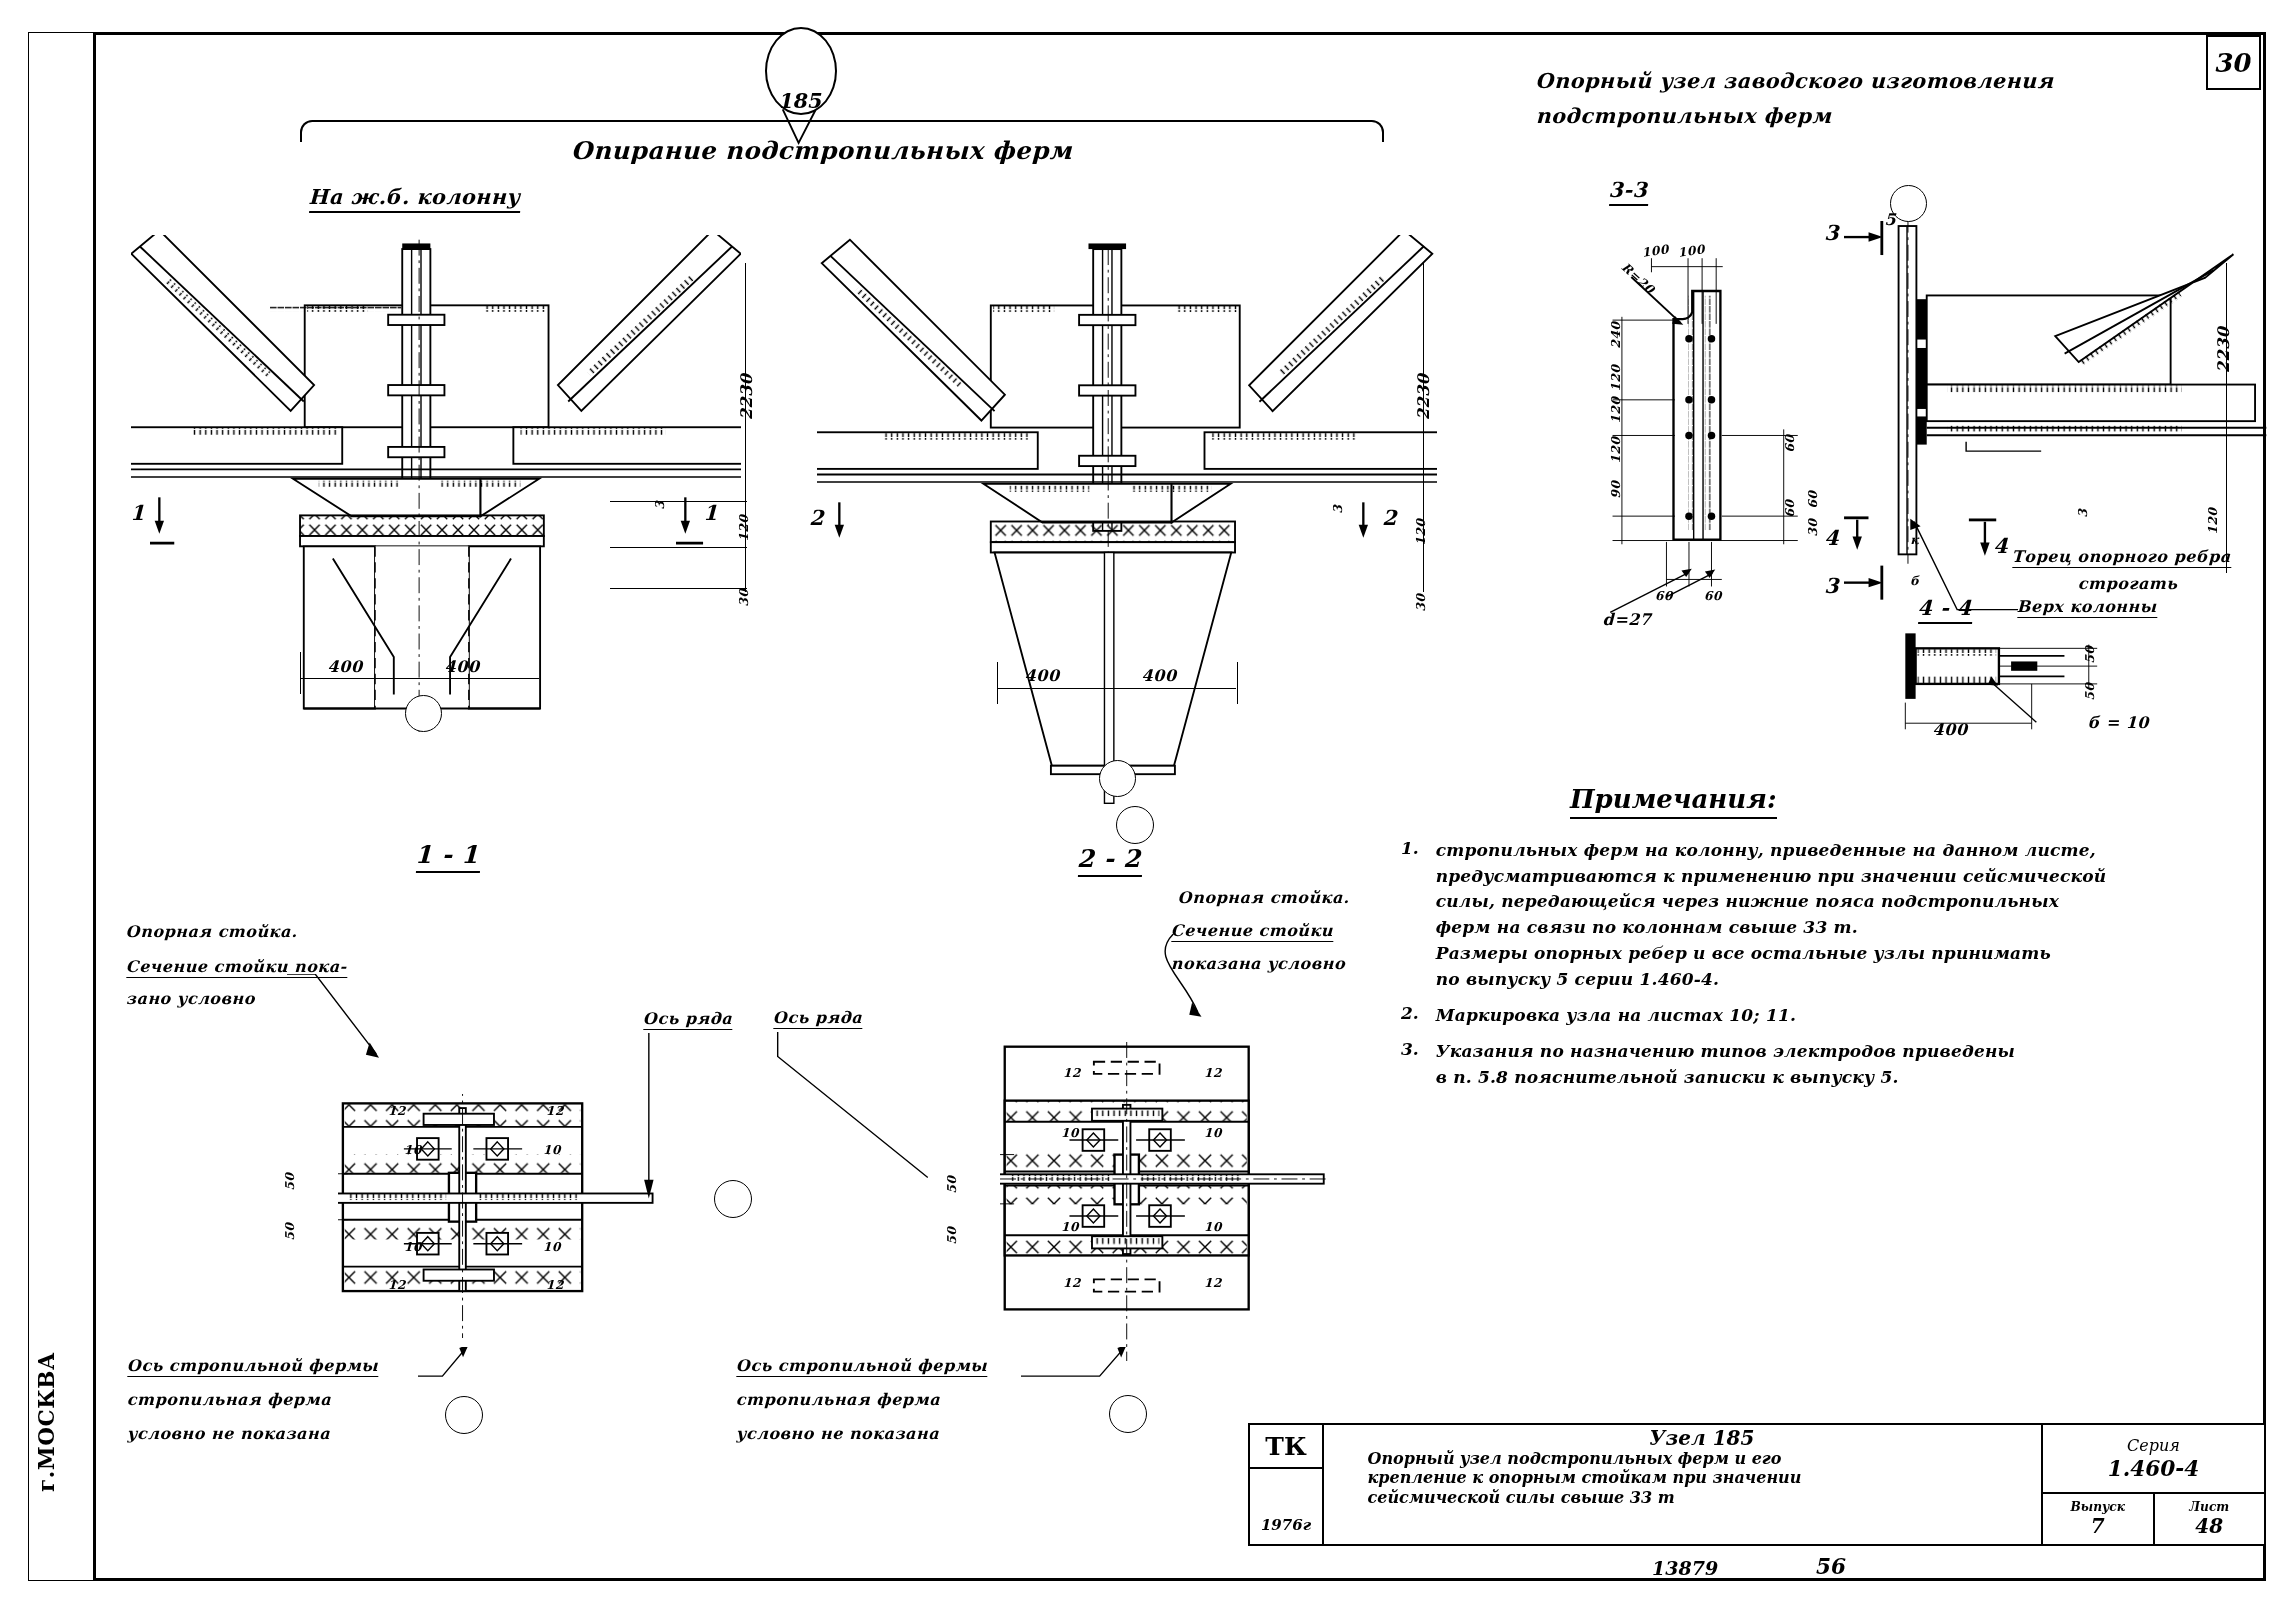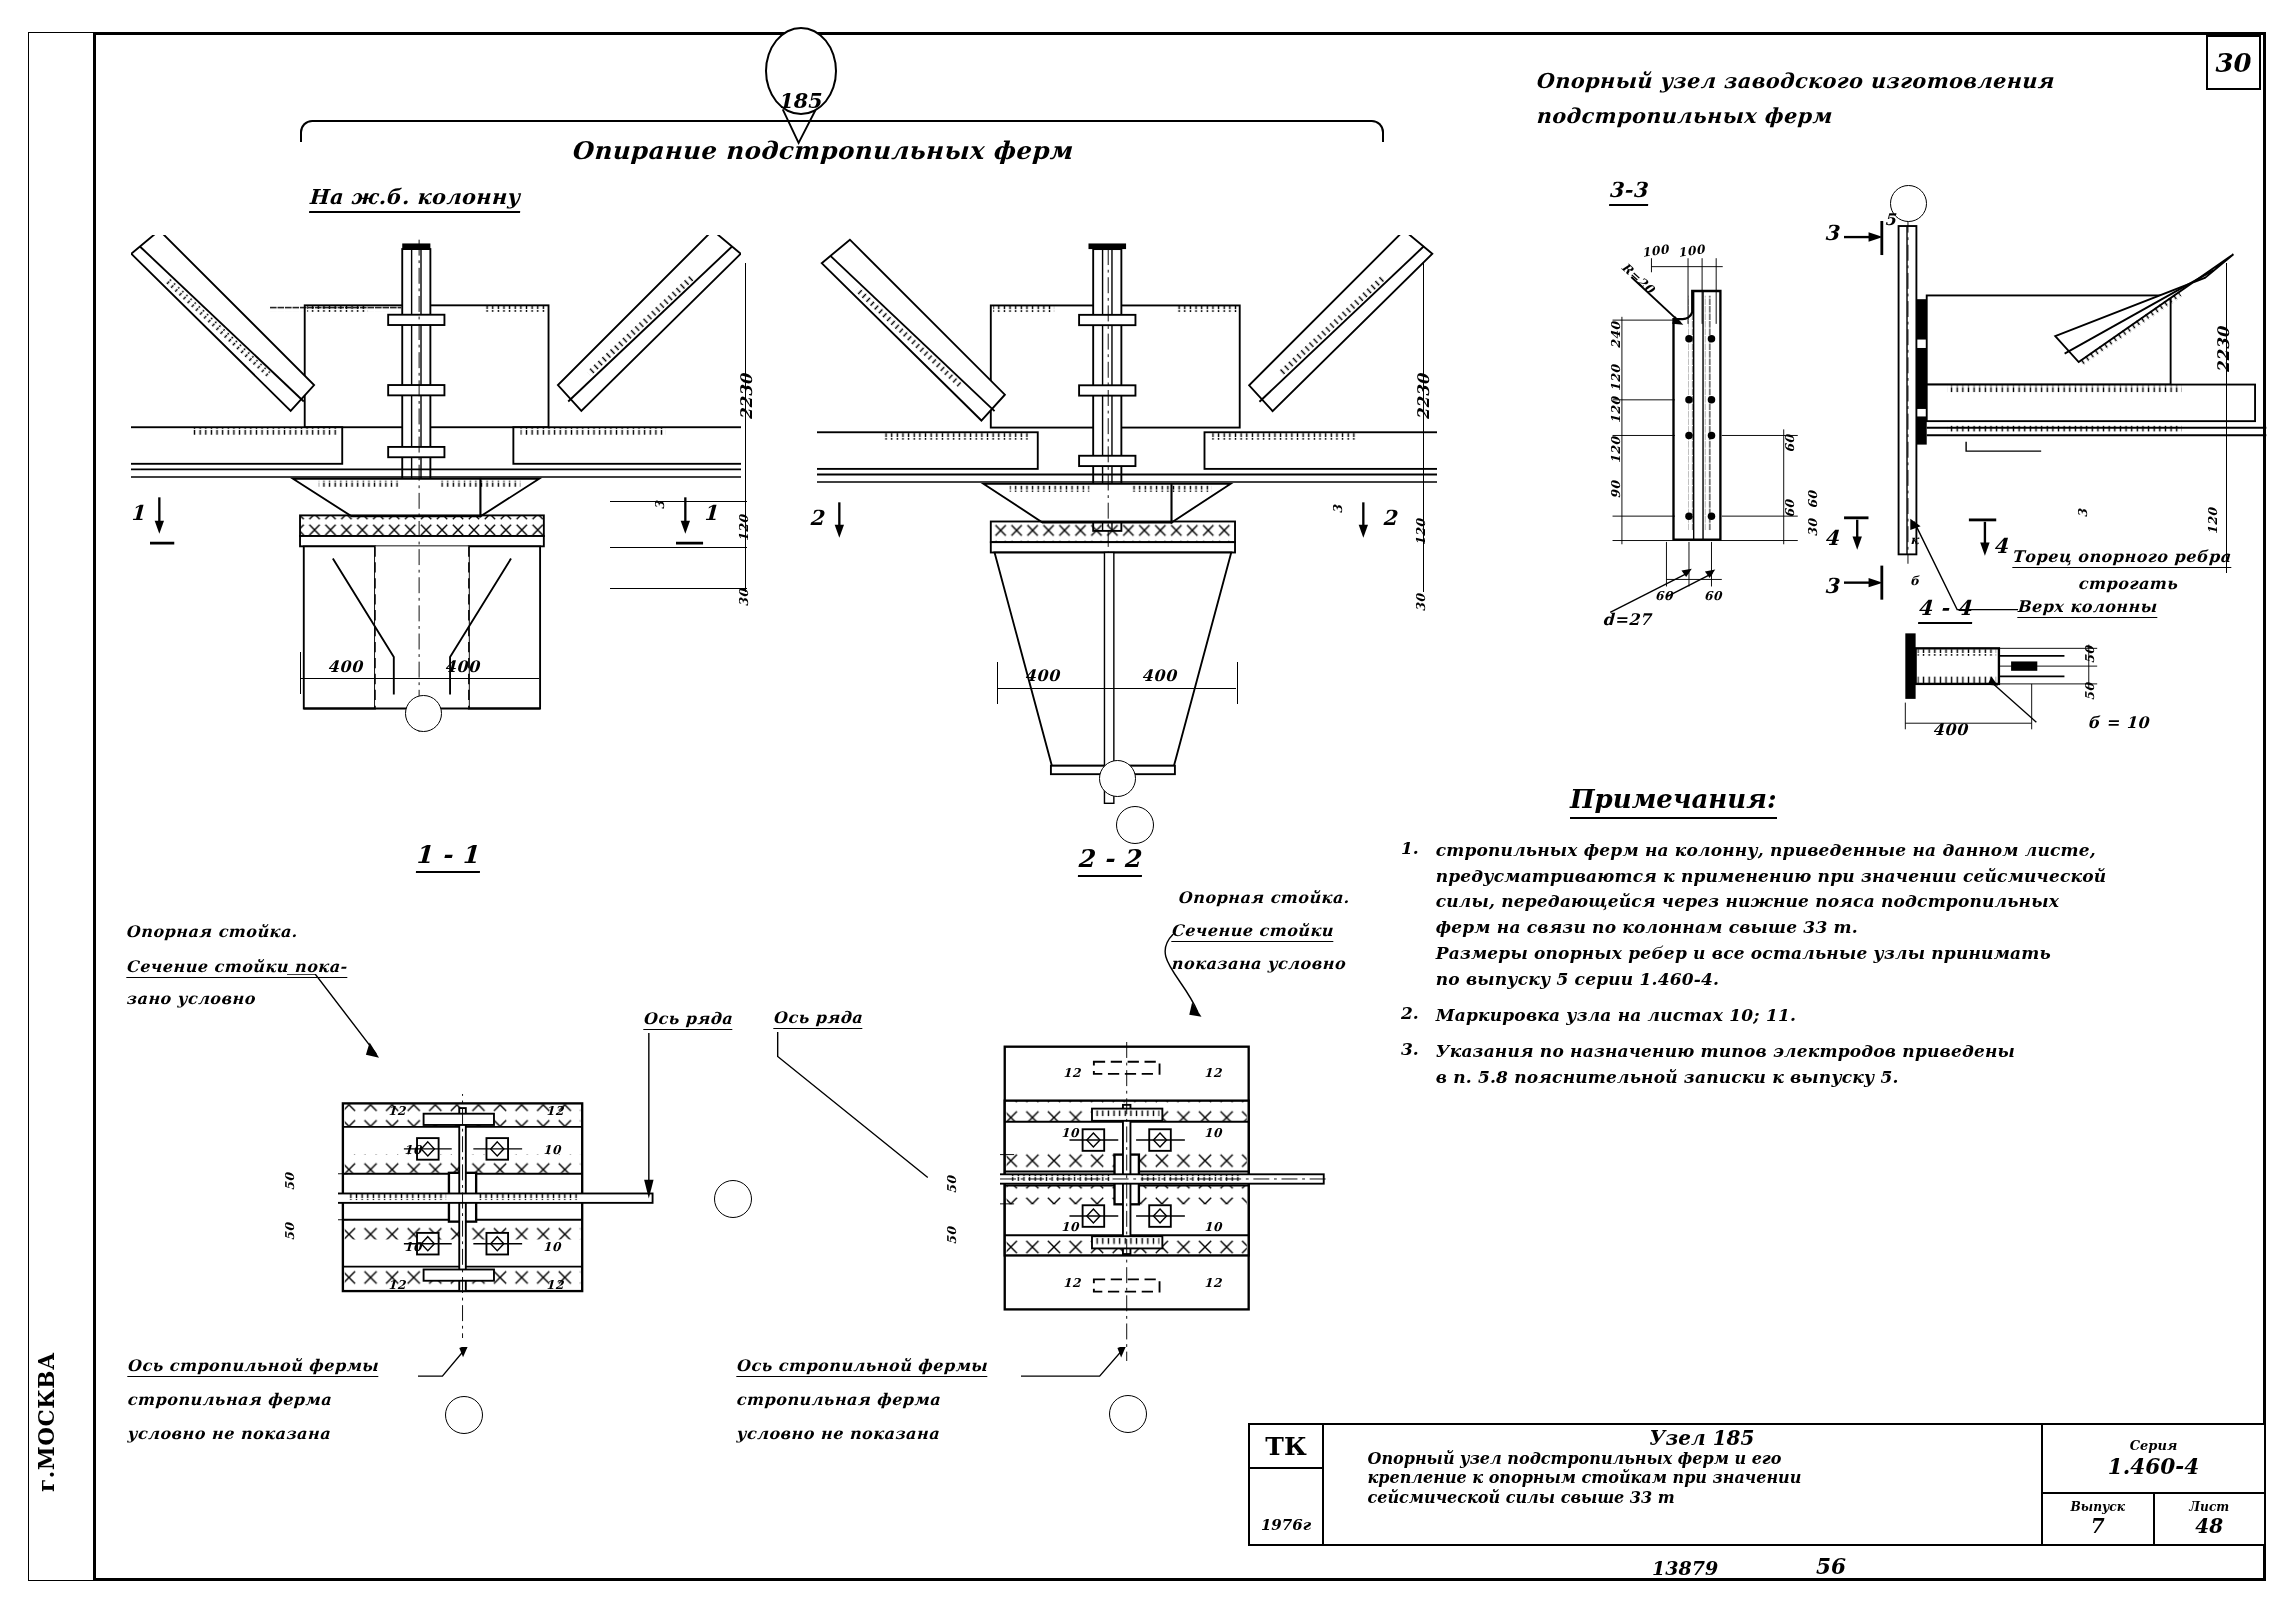--- a/index.html
+++ b/index.html
@@ -113,21 +113,21 @@
     text-align:center;font-family:"DejaVu Serif",serif;font-style:italic;font-weight:700;
     font-size:20px;line-height:1.05;
   }
   .stamp-desc{
     font-family:"DejaVu Serif",serif;font-style:italic;font-weight:700;
     font-size:16px;line-height:1.22;white-space:nowrap;
   }
   .stamp-right{width:221px;display:flex;flex-direction:column;box-sizing:border-box;}
   .sr-top{height:69px;border-bottom:2.8px solid #000;box-sizing:border-box;
           display:flex;flex-direction:column;align-items:center;justify-content:center;}
-  .sr-top .lbl{font-family:"DejaVu Serif",serif;font-style:italic;font-weight:700;font-size:13px;}
+  .sr-top .lbl{font-family:"DejaVu Serif",serif;font-style:italic;font-weight:400;font-size:16px;}
   .sr-top .val{font-family:"DejaVu Serif",serif;font-style:italic;font-weight:700;font-size:21.6px;margin-top:1.9px;}
   .sr-bot{flex:1;display:flex;}
   .sr-cell{flex:1;display:flex;flex-direction:column;align-items:center;justify-content:center;}
   .sr-cell+.sr-cell{border-left:2.8px solid #000;}
   .sr-cell .lbl{font-family:"DejaVu Serif",serif;font-style:italic;font-weight:700;font-size:12.2px;}
   .sr-cell .val{font-family:"DejaVu Serif",serif;font-style:italic;font-weight:700;font-size:20px;}
   .stamp-code{
     position:absolute;left:1652px;top:1557px;
     font-family:"DejaVu Serif",serif;font-style:italic;font-weight:700;font-size:19px;
   }

